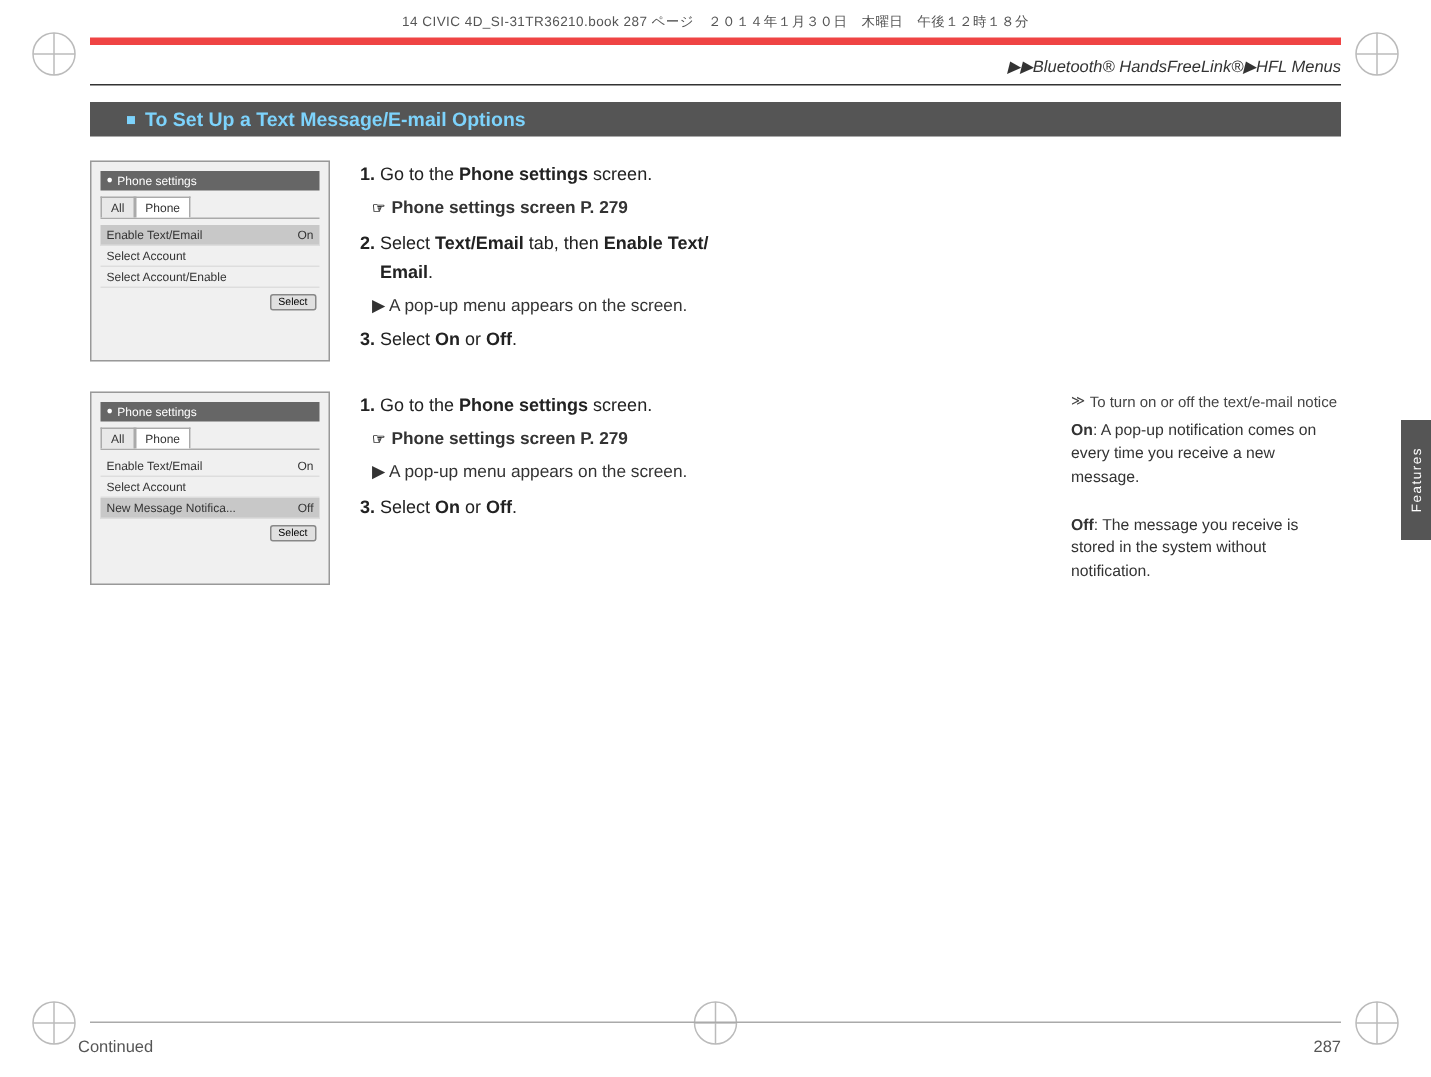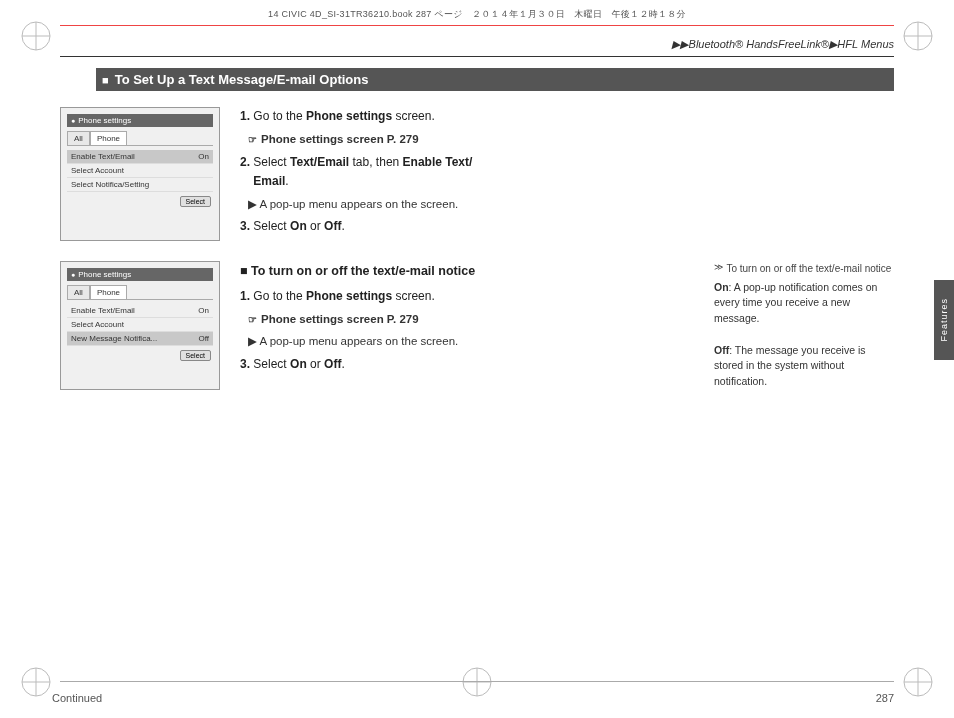--- a/index.html
+++ b/index.html
@@ -31,21 +31,21 @@
     .top-meta {
       position: absolute;
       top: 8px;
       left: 60px;
       right: 60px;
       font-size: 9px;
       color: #555;
       display: flex;
       justify-content: center;
       align-items: flex-end;
-      border-bottom: 1px solid #ef4444;
+      border-bottom: 5px solid #ef4444;
       padding-bottom: 4px;
       letter-spacing: 0.3px;
     }
 
     
     .header-breadcrumb {
       position: absolute;
       top: 38px;
       right: 60px;
       font-size: 11px;
@@ -67,29 +67,28 @@
       position: absolute;
       top: 68px;
       left: 60px;
       right: 60px;
       bottom: 50px;
     }
 
     
     .section-header {
       background: #555;
-      color: #ffffff;
+      color: #7dd3fc;
       font-size: 13px;
       font-weight: bold;
-      padding: 4px 6px;
+      padding: 4px 24px;
       margin-bottom: 16px;
       display: flex;
       align-items: center;
       gap: 6px;
-      margin-left: 36px;
     }
     .section-header::before {
       content: '■';
       font-size: 11px;
     }
 
     
     .section-block {
       display: flex;
       gap: 20px;
@@ -329,21 +328,21 @@
         <div class="phone-tab active">Phone</div>
       </div>
       <div class="phone-row selected">
         <span>Enable Text/Email</span>
           <span>On</span>
       </div>
       <div class="phone-row">
         <span>Select Account</span>
       </div>
       <div class="phone-row">
-        <span>Select Notifica/Setting</span>
+        <span>Select Account/Enable</span>
       </div>
       <div class="phone-btn-row">
         <span class="phone-btn">Select</span>
       </div>
     </div>
 
     <div class="instructions">
       <div class="instr-step">
         <span class="step-num bold">1.</span> Go to the <span class="bold">Phone settings</span> screen.
       </div>
@@ -382,21 +381,20 @@
       <div class="phone-row selected">
         <span>New Message Notifica...</span>
           <span>Off</span>
       </div>
       <div class="phone-btn-row">
         <span class="phone-btn">Select</span>
       </div>
     </div>
 
     <div class="instructions">
-      <div class="instr-title bold">■ To turn on or off the text/e-mail notice</div>
       <div class="instr-step">
         <span class="step-num bold">1.</span> Go to the <span class="bold">Phone settings</span> screen.
       </div>
       <div class="instr-note">
         Phone settings screen P. 279
       </div>
       <div class="instr-arrow">
         ▶ A pop-up menu appears on the screen.
       </div>
       <div class="instr-step">

